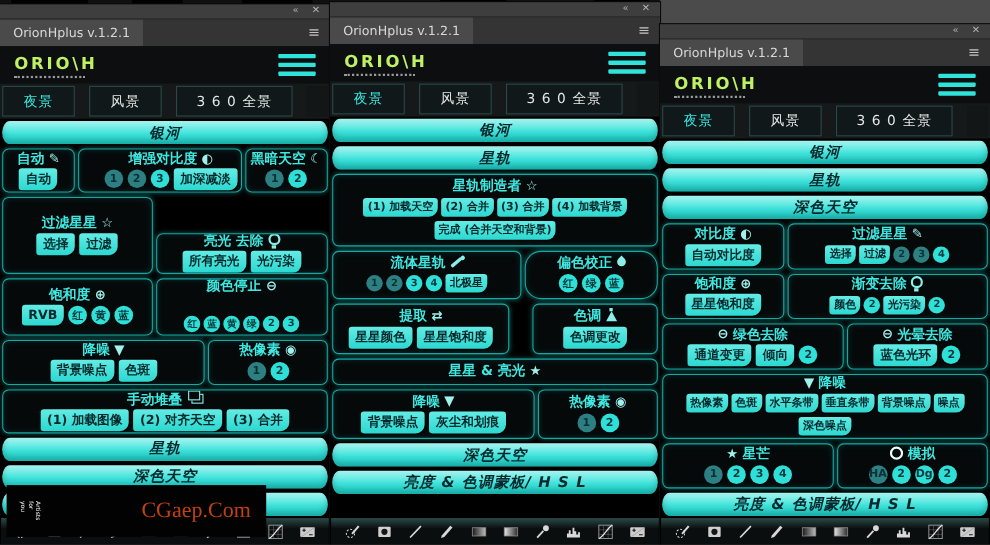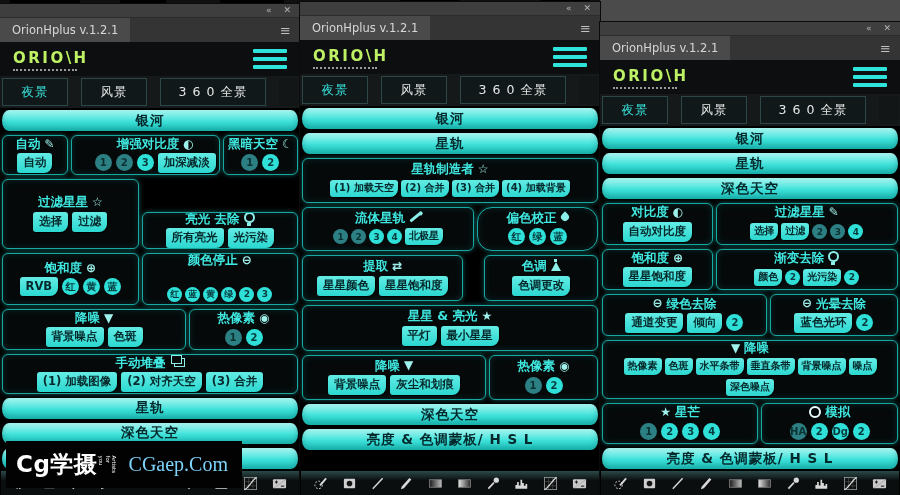--- a/index.html
+++ b/index.html
@@ -27,21 +27,21 @@
   .tabs{flex:0 0 28px;background:#16191a;display:flex;gap:13px;padding:2px;}
   .tab{border:1px solid #2d4748;background:#10181a;display:flex;align-items:center;justify-content:center;
        font-size:12.5px;color:#e6e6e6;letter-spacing:1px;cursor:pointer;}
   .tab.active{color:#38e6de;}
   .tab-filler{flex:1;background:#121617;}
 
   .content{flex:1;display:flex;flex-direction:column;background:#000;padding:0 1px;overflow:hidden;}
   .secbar{flex:0 0 21px;margin:2px 1px;display:flex;align-items:center;justify-content:center;
           background:linear-gradient(180deg,#aaf5f0 0%,#3fe3db 55%,#1fd0c8 100%);
           border-radius:8px/12px;font-size:13.5px;font-weight:bold;color:#04292c;letter-spacing:1px;
-          box-shadow:0 2px 2px rgba(0,0,0,.75), inset 0 -4px 6px rgba(0,70,70,.28);cursor:pointer;}
+          box-shadow:0 2px 2px rgba(0,0,0,.75), inset 0 -4px 6px rgba(0,70,70,.28);cursor:pointer;font-style:italic;}
   .grouprow{display:flex;gap:3px;margin:2px 1px;flex:0 1 auto;min-height:0;}
   .group{flex:1;min-width:0;border:1px solid #17a8a2;border-radius:6px;background:#05090a;
          box-shadow:0 0 5px rgba(40,220,212,.4), inset 0 0 7px rgba(40,220,212,.14);
          padding:2px 2px 4px;display:flex;flex-direction:column;align-items:center;
          justify-content:center;gap:2px;overflow:hidden;}
   .ghead{display:flex;align-items:center;gap:4px;color:#3fe8e0;font-weight:bold;font-size:12.5px;
          line-height:1.25;white-space:nowrap;}
   .gline{display:flex;align-items:center;justify-content:center;gap:4px;min-height:19px;}
   .btn{background:linear-gradient(180deg,#63ece5,#2bd8d0);color:#05282b;font-weight:bold;font-size:11.5px;
        padding:2px 6px 3px;border-radius:3px 3px 8px 3px;box-shadow:1px 1px 0 rgba(0,0,0,.8);
@@ -71,21 +71,21 @@
 
   .toolbar{margin-top:auto;flex:0 0 24px;display:flex;align-items:center;justify-content:space-around;
            padding:0 5px;background:linear-gradient(180deg,#2a4a49 0%,#0b0e0e 40%,#0b0e0e 100%);}
   .tool{display:flex;align-items:center;justify-content:center;width:22px;height:20px;cursor:pointer;}
   .tool svg{width:15px;height:15px;display:block;}
 
   .watermark{position:absolute;left:6px;top:441px;width:236px;height:47px;background:#020202;z-index:50;
              display:flex;align-items:center;padding:0 10px;box-sizing:border-box;}
   .wm-logo{color:#fff;font-size:23px;font-weight:bold;letter-spacing:0.5px;white-space:nowrap;}
   .wm-tag{color:#fff;font-size:5.5px;line-height:1.15;transform:rotate(90deg);width:18px;margin-left:2px;}
-  .wm-site{color:#7dd3fc;font-family:"Liberation Serif",serif;font-size:20px;margin-left:auto;padding-right:4px;white-space:nowrap;}
+  .wm-site{color:#c2410c;font-family:"Liberation Serif",serif;font-size:20px;margin-left:auto;padding-right:4px;white-space:nowrap;}
 </style>
 </head>
 <body>
 
 <div id="stage">
   <div class="bg-topleft"></div>
   <div class="bg-frag" style="left:10px;width:70px;"></div>
   <div class="bg-frag" style="left:120px;width:46px;"></div>
   <div class="bg-frag" style="left:220px;width:64px;"></div>
   <div class="bg-frag" style="left:400px;width:60px;"></div>
@@ -360,20 +360,23 @@
               <div class="ghead">
                 <span>星轨制造者</span>
                 <span class="gicon">☆</span>
               </div>
               <div class="gline tight">
                 <span class="btn">(1) 加载天空</span>
                 <span class="btn">(2) 合并</span>
                 <span class="btn">(3) 合并</span>
                 <span class="btn">(4) 加载背景</span>
               </div>
+              <div class="gline tight">
+                <span class="btn">完成 (合并天空和背景)</span>
+              </div>
             </div>
           </div>
           <div class="grouprow">
             <div class="group" style="flex: 1.3 1 0%;">
               <div class="ghead">
                 <span>流体星轨</span>
                 <span class="cicon cicon-brush"></span>
               </div>
               <div class="gline tight">
                 <span class="chip dim">1</span>
@@ -414,24 +417,20 @@
               <div class="gline">
                 <span class="btn">色调更改</span>
               </div>
             </div>
           </div>
           <div class="grouprow">
             <div class="group" style="flex: 1 1 0%;">
               <div class="ghead">
                 <span>星星 &amp; 亮光</span>
                 <span class="gicon">★</span>
-              </div>
-              <div class="gline">
-                <span class="btn">平灯</span>
-                <span class="btn">最小星星</span>
               </div>
             </div>
           </div>
           <div class="grouprow">
             <div class="group" style="flex: 1.3 1 0%;">
               <div class="ghead">
                 <span>降噪</span>
                 <span class="gicon">▼</span>
               </div>
               <div class="gline">
@@ -747,17 +746,16 @@
                 <path d="M9.5 10.8 h3.6" stroke="#1c1c1c" stroke-width="1.1"></path>
                 <path d="M2 12.9 L15 3.6" stroke="#9a9a9a" stroke-width=".7"></path>
               </svg>
             </span>
           </div>
         </div>
       </section>
     </div>
 
   <div class="watermark">
-    <span class="wm-logo">Cg学摄</span>
     <span class="wm-tag">Artists for you</span>
     <span class="wm-site">CGaep.Com</span>
   </div>
 </div>
 
 </body></html>

